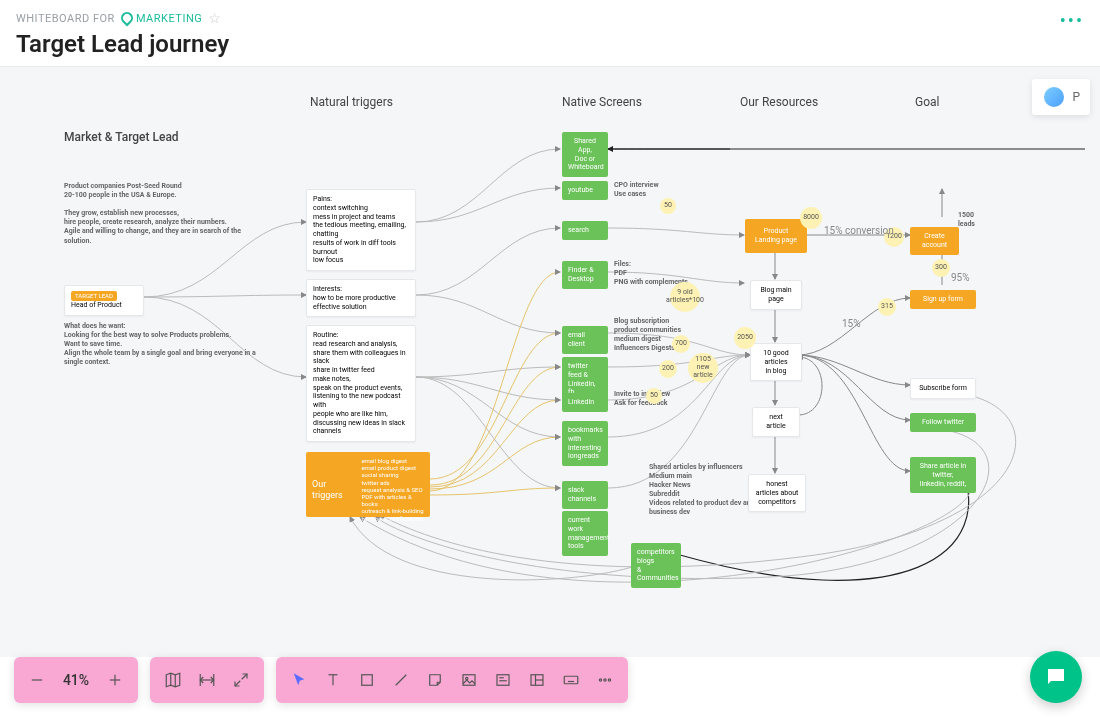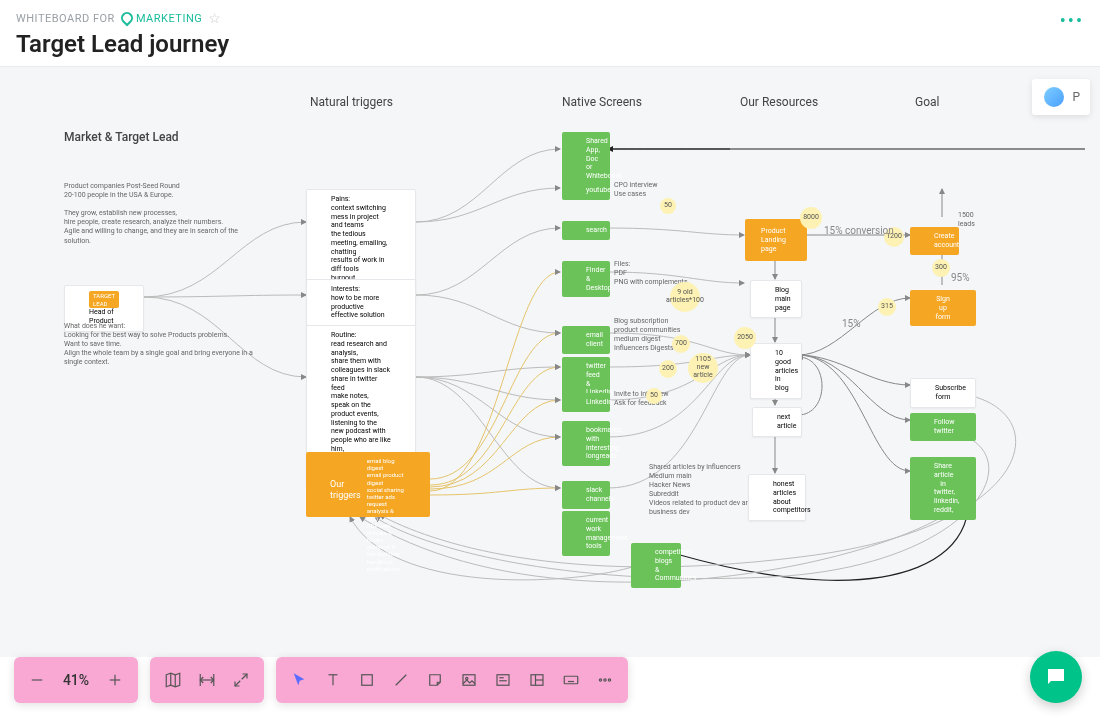--- a/index.html
+++ b/index.html
@@ -12,25 +12,25 @@
   .star{color:#c9c9c9;font-size:14px;}
   .logo-pin{display:inline-block;width:12px;height:12px;border:2px solid #1abc9c;border-radius:50% 50% 50% 0;transform:rotate(-45deg);}
 
   .canvas{position:relative;width:1100px;height:590px;background:#f5f6f8;overflow:hidden;}
   svg.edges{position:absolute;inset:0;width:100%;height:100%;pointer-events:none;}
 
   .avatar-box{position:absolute;top:12px;right:10px;background:#fff;border-radius:3px;padding:6px 10px;display:flex;align-items:center;gap:6px;box-shadow:0 2px 6px rgba(0,0,0,.1);font-size:12px;color:#666;}
   .avatar{width:24px;height:24px;border-radius:50%;background:linear-gradient(135deg,#7dcfff,#4a9eff);border:2px solid #fff;}
 
   .hdr{position:absolute;font-size:12px;color:#444;}
-  .node{position:absolute;font-size:7px;line-height:1.25;padding:5px 24px;border-radius:2px;}
+  .node{position:absolute;font-size:7px;line-height:1.25;padding:5px 6px;border-radius:2px;}
   .white{background:#fff;border:1px solid #e5e7eb;box-shadow:0 1px 2px rgba(0,0,0,.05);}
   .green{background:#6ac259;color:#fff;}
   .orange{background:#f5a623;color:#fff;}
-  .txt{position:absolute;font-size:7px;color:#666;line-height:1.3;}
+  .txt{position:absolute;font-size:7px;color:#666;line-height:1.3;font-weight:bold;}
   .yellow-circle{position:absolute;background:#fdf2b3;border-radius:50%;display:flex;align-items:center;justify-content:center;font-size:7px;color:#555;text-align:center;line-height:1.1;padding:2px;}
   .tag-orange{display:inline-block;background:#f5a623;color:#fff;font-size:6px;padding:1px 4px;border-radius:2px;}
   .edge-label{position:absolute;font-size:10px;color:#888;}
 
   .chat-fab{position:absolute;bottom:18px;right:18px;width:52px;height:52px;background:#00c389;border-radius:50%;display:flex;align-items:center;justify-content:center;box-shadow:0 4px 12px rgba(0,0,0,.2);cursor:pointer;}
   .chat-fab svg{width:24px;height:24px;fill:#fff;}
 
   .toolbar{position:absolute;bottom:18px;left:14px;display:flex;gap:12px;}
   .tgroup{background:#f9a8d4;border-radius:6px;box-shadow:0 2px 10px rgba(0,0,0,.12);display:flex;align-items:center;padding:6px;}
   .tbtn{width:34px;height:34px;display:flex;align-items:center;justify-content:center;cursor:pointer;border-radius:4px;color:#555;}
@@ -200,21 +200,21 @@
 Medium main
 Hacker News
 Subreddit
 Videos related to product dev and business dev</div>
   <div class="node green" style="left:562px;top:444px;width:46px;white-space:pre-line">current work
 management
 tools</div>
   <div class="node green" style="left:631px;top:476px;width:50px;white-space:pre-line">competitors blogs
 &amp; Communities</div>
 
-  <div class="node orange" style="left:745px;top:152px;width:62px;white-space:pre-line;padding:8px 16px">Product
+  <div class="node orange" style="left:745px;top:152px;width:62px;text-align:center;white-space:pre-line;padding:8px 4px">Product
 Landing page</div>
   <div class="node white" style="left:750px;top:213px;width:52px;text-align:center">Blog main page</div>
   <div class="node white" style="left:750px;top:276px;width:52px;text-align:center;white-space:pre-line">10 good articles
 in blog</div>
   <div class="node white" style="left:752px;top:340px;width:48px;text-align:center">next article</div>
   <div class="node white" style="left:748px;top:407px;width:58px;text-align:center;white-space:pre-line">honest articles about
 competitors</div>
 
   <div class="txt" style="left:958px;top:144px;white-space:pre-line;text-align:left">1500
 leads</div>

